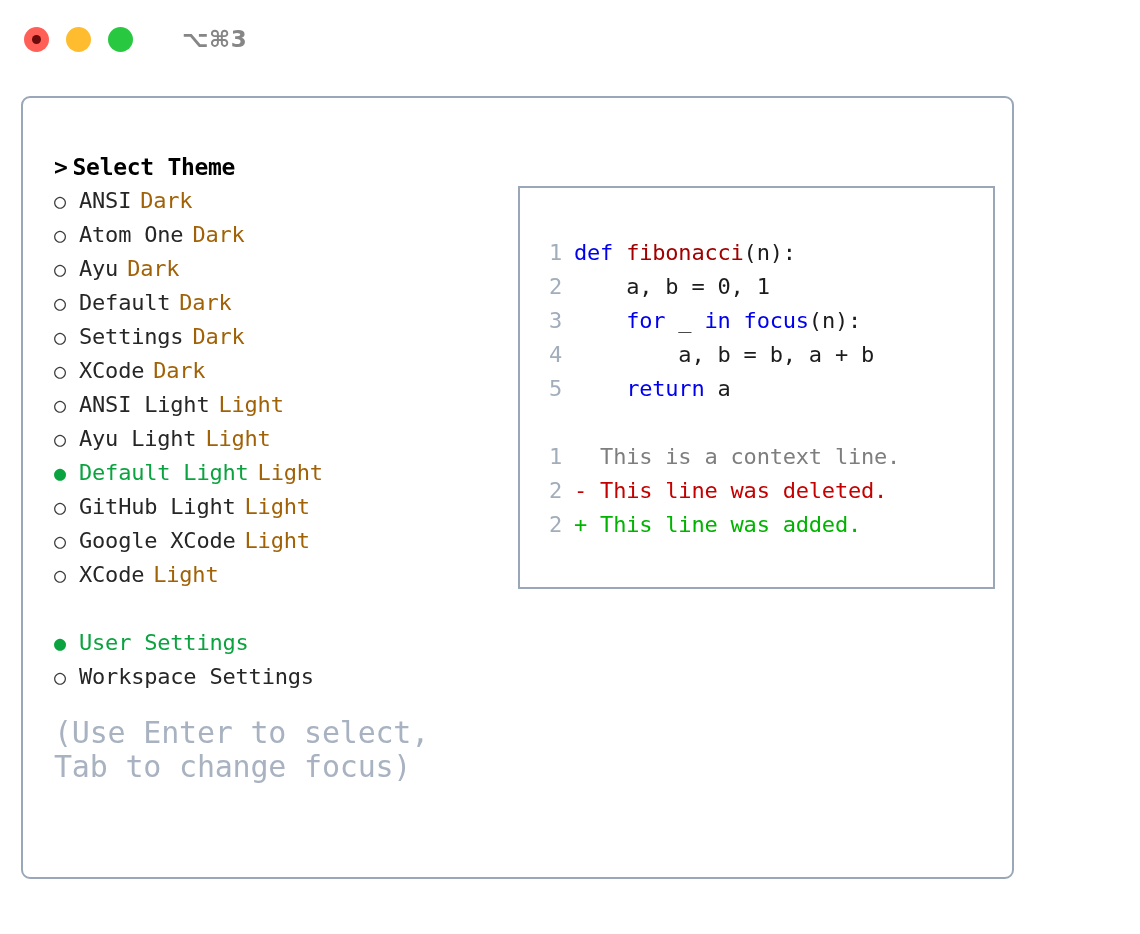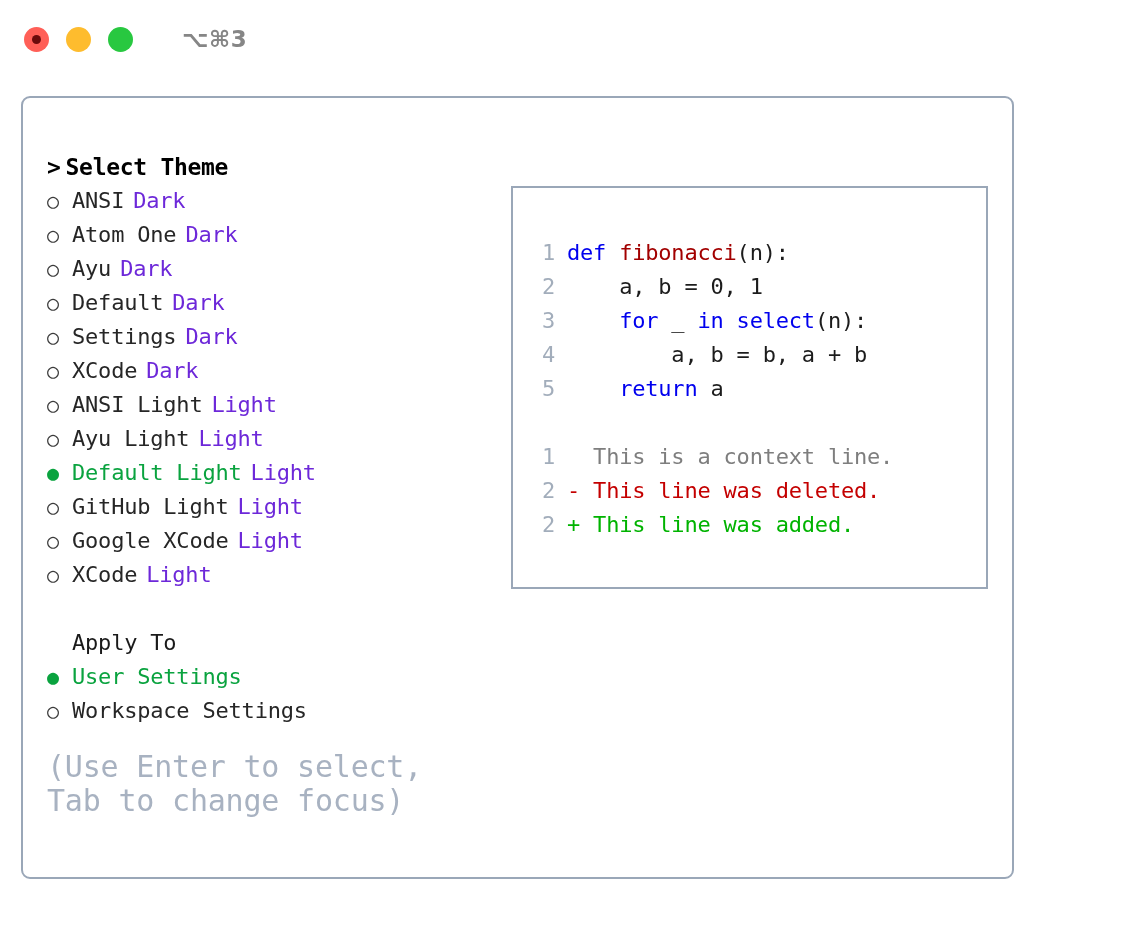--- a/index.html
+++ b/index.html
@@ -68,21 +68,21 @@
     left: 21px;
     top: 96px;
     width: 993px;
     height: 783px;
     border: 2px solid #9aa7b8;
     border-radius: 9px;
     background: #ffffff;
   }
   #panel-inner {
     position: absolute;
-    left: 8px; top: 0;
+    left: 15px; top: 0;
     width: 100%; height: 100%;
     display: flex;
   }
 
   
   #left-col {
     width: 480px;
     padding: 52px 0 0 16px;
   }
   .header-row {
@@ -107,21 +107,21 @@
     display: inline-block;
     width: 25px;
     flex: 0 0 25px;
     color: #3b3b3b;
     font-size: 20px;
   }
   .opt-row.selected .marker { color: #0aa33f; }
   .opt-label { color: #262626; }
   .opt-row.selected .opt-label { color: #0aa33f; }
   .opt-tag {
-    color: #6d28d9;
+    color: #a16207;
     margin-left: 9px;
   }
 
   .section-head {
     line-height: 34px;
     font-size: 22px;
     color: #1a1a1a;
     padding-left: 25px;
     white-space: nowrap;
     letter-spacing: -0.2px;
@@ -258,42 +258,41 @@
           </div>
           <div class="opt-row">
             <span class="marker">○</span>
             <span class="opt-label">XCode</span>
             <span class="opt-tag">Light</span>
           </div>
         </div>
 
       <div class="spacer-row"></div>
 
-      <div class="section-head">Apply To</div>
 
       <div id="apply-list">
           <div class="opt-row selected">
             <span class="marker">●</span>
             <span class="opt-label">User Settings</span>
           </div>
           <div class="opt-row">
             <span class="marker">○</span>
             <span class="opt-label">Workspace Settings</span>
           </div>
         </div>
 
       <div id="hint">(Use Enter to select, Tab to change focus)</div>
     </div>
 
     <div id="right-col">
       <div id="preview-box">
         <div id="code-block">
             <div class="code-line"><span class="lineno">1</span><span class="tk-kw">def </span><span class="tk-fn">fibonacci</span><span class="tk-pl">(n):</span></div>
             <div class="code-line"><span class="lineno">2</span><span class="tk-pl">    a, b = 0, 1</span></div>
-            <div class="code-line"><span class="lineno">3</span><span class="tk-pl">    </span><span class="tk-kw">for</span><span class="tk-pl"> _ </span><span class="tk-kw">in</span><span class="tk-pl"> </span><span class="tk-kw">select</span><span class="tk-pl">(n):</span></div>
+            <div class="code-line"><span class="lineno">3</span><span class="tk-pl">    </span><span class="tk-kw">for</span><span class="tk-pl"> _ </span><span class="tk-kw">in</span><span class="tk-pl"> </span><span class="tk-kw">focus</span><span class="tk-pl">(n):</span></div>
             <div class="code-line"><span class="lineno">4</span><span class="tk-pl">        a, b = b, a + b</span></div>
             <div class="code-line"><span class="lineno">5</span><span class="tk-pl">    </span><span class="tk-kw">return</span><span class="tk-pl"> a</span></div>
           </div>
         <div class="blank-line"></div>
         <div id="diff-block">
             <div class="code-line"><span class="lineno">1</span><span class="tk-ctx">  This is a context line.</span></div>
             <div class="code-line"><span class="lineno">2</span><span class="tk-del">- This line was deleted.</span></div>
             <div class="code-line"><span class="lineno">2</span><span class="tk-add">+ This line was added.</span></div>
           </div>
       </div>

